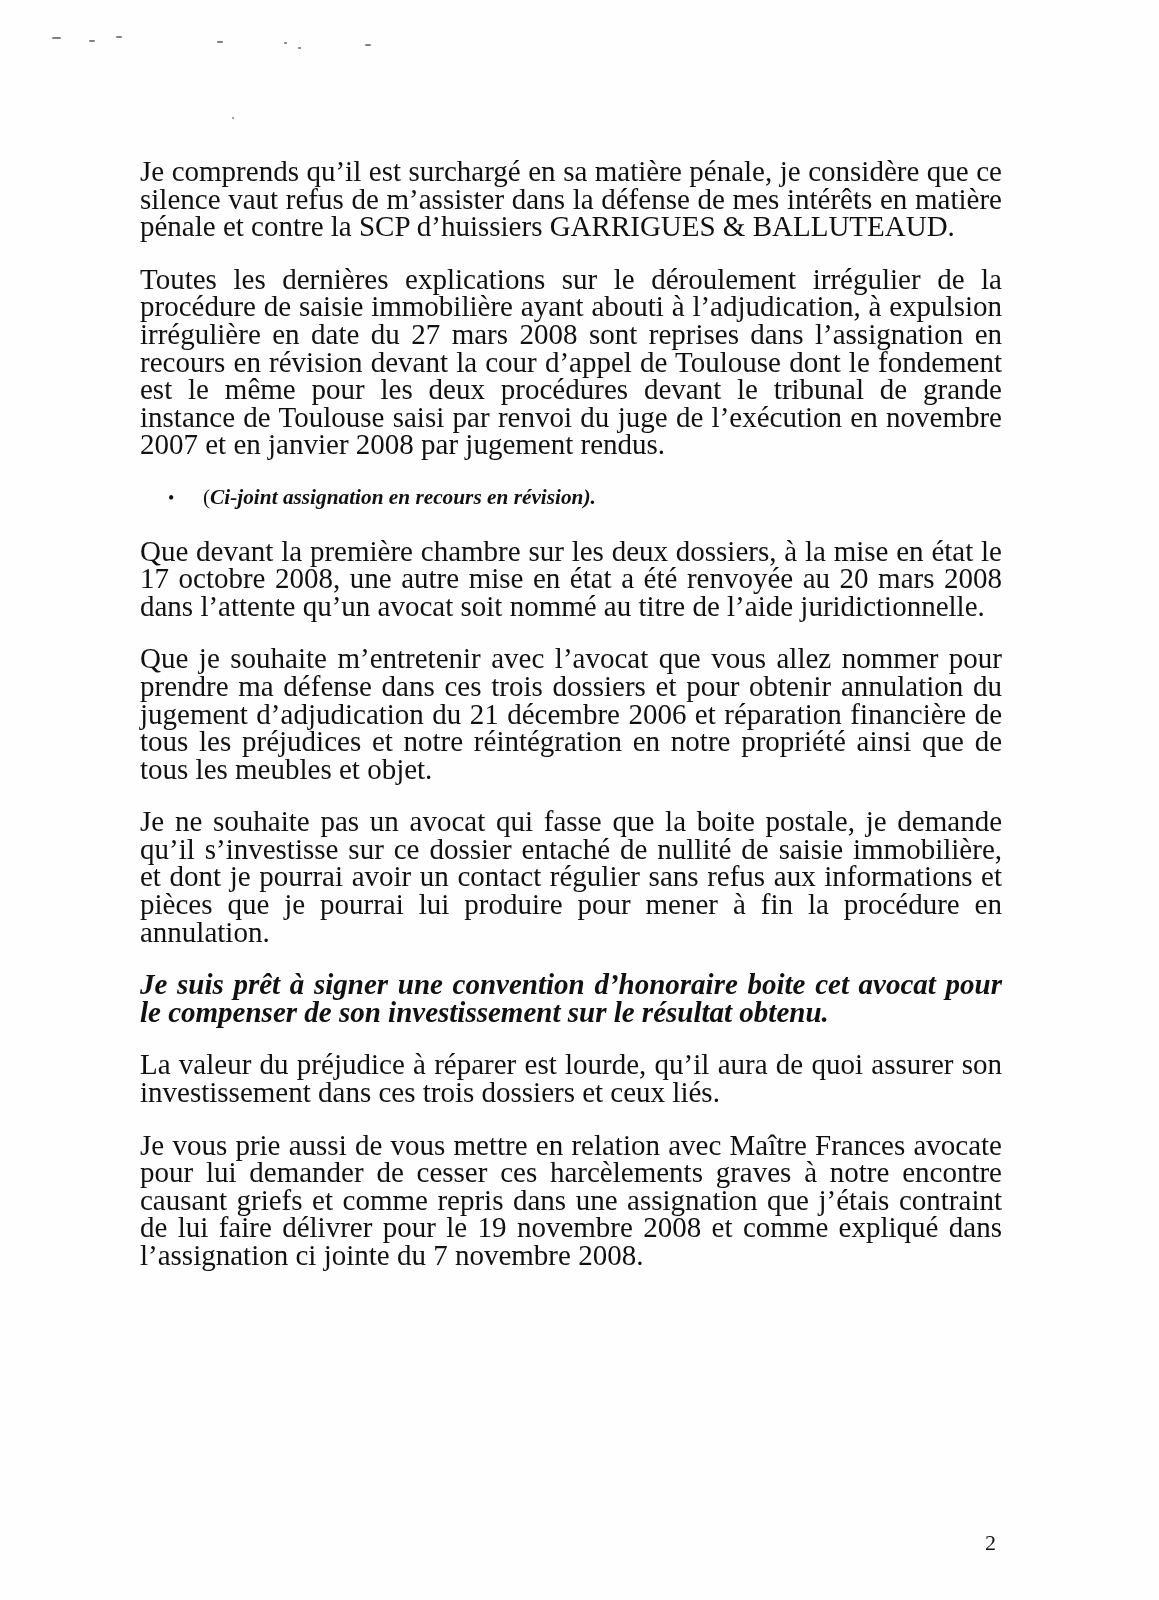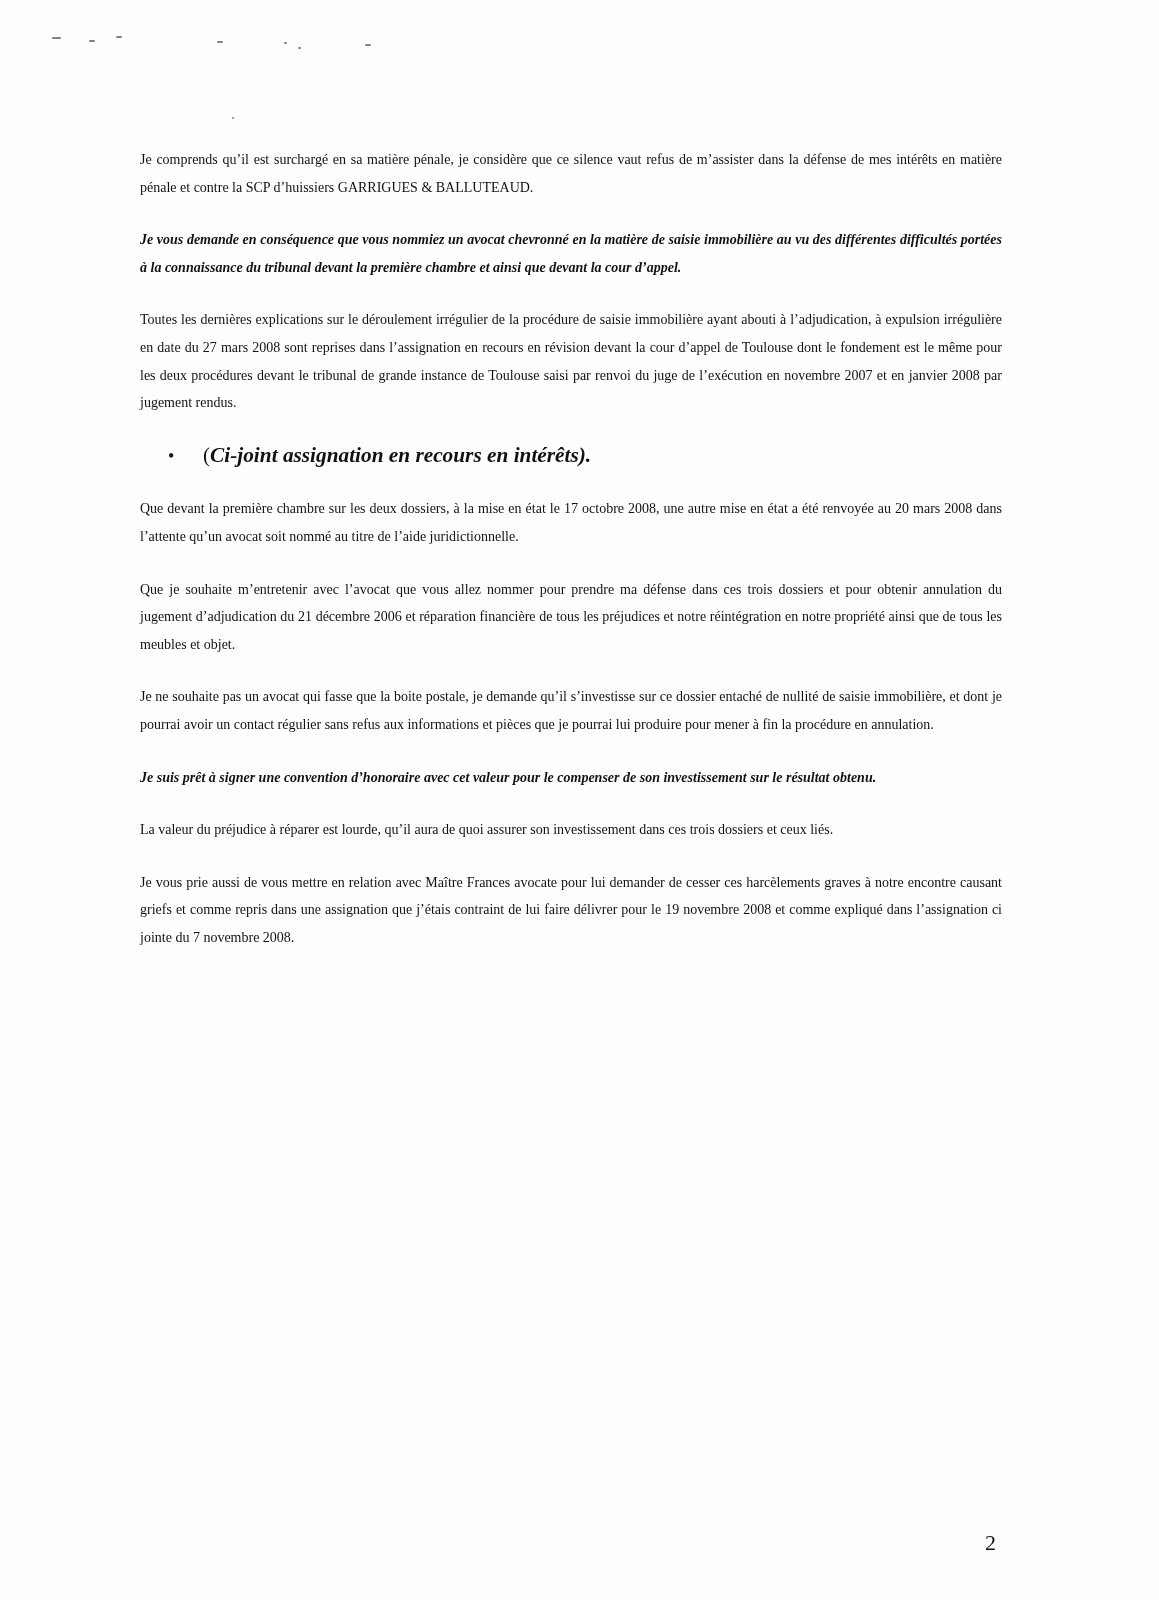--- a/index.html
+++ b/index.html
@@ -5,22 +5,22 @@
   html, body { margin: 0; padding: 0; background: #ffffff; }
   body {
     width: 1159px; height: 1600px; position: relative; overflow: hidden;
     font-family: "Liberation Serif", "DejaVu Serif", serif;
     color: #111111;
   }
   .page { position: absolute; left: 0; top: 0; width: 1159px; height: 1600px; background: #fefefe; }
   .scan-mark { position: absolute; height: 2px; background: #555; border-radius: 1px; opacity: 0.75; }
   .body-text { position: absolute; left: 140px; top: 146px; width: 862px; }
   .para {
-    font-size: 14px; line-height: 27.6px; text-align: justify;
-    margin: 0 0 25px 0;
+    font-size: 29px; line-height: 27.6px; text-align: justify;
+    margin: 12px 0 25px 0;
   }
   .para.bold-italic { font-weight: bold; font-style: italic; }
   .bullet-row { display: flex; align-items: baseline; margin: 0 0 25px 0; font-size: 21.3px; line-height: 27.6px; }
   .bullet-glyph { width: 35px; padding-left: 28px; font-size: 18px; }
   .bullet-text { font-weight: bold; font-style: italic; }
   .bullet-paren { font-weight: normal; font-style: normal; }
   .page-number { position: absolute; left: 985px; top: 1530px; font-size: 22px; }
 </style>
 </head>
 <body>
@@ -31,30 +31,29 @@
   <div class="scan-mark" style="left:89px;top:40px;width:6px;"></div>
   <div class="scan-mark" style="left:116px;top:36px;width:6px;"></div>
   <div class="scan-mark" style="left:217px;top:41px;width:6px;"></div>
   <div class="scan-mark" style="left:284px;top:42px;width:3px;"></div>
   <div class="scan-mark" style="left:298px;top:47px;width:3px;"></div>
   <div class="scan-mark" style="left:365px;top:44px;width:6px;"></div>
   <div class="scan-mark" style="left:232px;top:117px;width:2px;"></div>
 
   <div class="body-text">
     <p class="para">Je comprends qu’il est surchargé en sa matière pénale, je considère que ce silence vaut refus de m’assister dans la défense de mes intérêts en matière pénale et contre la SCP d’huissiers GARRIGUES &amp; BALLUTEAUD.</p>
-    <p class="para bold-italic">Je vous demande en conséquence que vous nommiez un avocat chevronné en la matière de saisie immobilière au vu des différentes difficultés portées à la connaissance du tribunal devant la première chambre et ainsi que devant la cour d’appel.</p>
     <p class="para">Toutes les dernières explications sur le déroulement irrégulier de la procédure de saisie immobilière ayant abouti à l’adjudication, à expulsion irrégulière en date du 27 mars 2008 sont reprises dans l’assignation en recours en révision devant la cour d’appel de Toulouse dont le fondement est le même pour les deux procédures devant le tribunal de grande instance de Toulouse saisi par renvoi du juge de l’exécution en novembre 2007 et en janvier 2008 par jugement rendus.</p>
 
     <div class="bullet-row">
       <span class="bullet-glyph">•</span>
-      <span class="bullet-text"><span class="bullet-paren">(</span><span>Ci-joint assignation en recours en intérêts</span><span>).</span></span>
+      <span class="bullet-text"><span class="bullet-paren">(</span><span>Ci-joint assignation en recours en révision</span><span>).</span></span>
     </div>
 
     <p class="para">Que devant la première chambre sur les deux dossiers, à la mise en état le 17 octobre 2008, une autre mise en état a été renvoyée au 20 mars 2008 dans l’attente qu’un avocat soit nommé au titre de l’aide juridictionnelle.</p>
     <p class="para">Que je souhaite m’entretenir avec l’avocat que vous allez nommer pour prendre ma défense dans ces trois dossiers et pour obtenir annulation du jugement d’adjudication du 21 décembre 2006 et réparation financière de tous les préjudices et notre réintégration en notre propriété ainsi que de tous les meubles et objet.</p>
     <p class="para">Je ne souhaite pas un avocat qui fasse que la boite postale, je demande qu’il s’investisse sur ce dossier entaché de nullité de saisie immobilière, et dont je pourrai avoir un contact régulier sans refus aux informations et pièces que je pourrai lui produire pour mener à fin la procédure en annulation.</p>
-    <p class="para bold-italic">Je suis prêt à signer une convention d’honoraire avec cet valeur pour le compenser de son investissement sur le résultat obtenu.</p>
+    <p class="para bold-italic">Je suis prêt à signer une convention d’honoraire boite cet avocat pour le compenser de son investissement sur le résultat obtenu.</p>
     <p class="para">La valeur du préjudice à réparer est lourde, qu’il aura de quoi assurer son investissement dans ces trois dossiers et ceux liés.</p>
     <p class="para">Je vous prie aussi de vous mettre en relation avec Maître Frances avocate pour lui demander de cesser ces harcèlements graves à notre encontre causant griefs et comme repris dans une assignation que j’étais contraint de lui faire délivrer pour le 19 novembre 2008 et comme expliqué dans l’assignation ci jointe du 7 novembre 2008.</p>
   </div>
 
   <div class="page-number">2</div>
 </div>
 
 </body></html>

